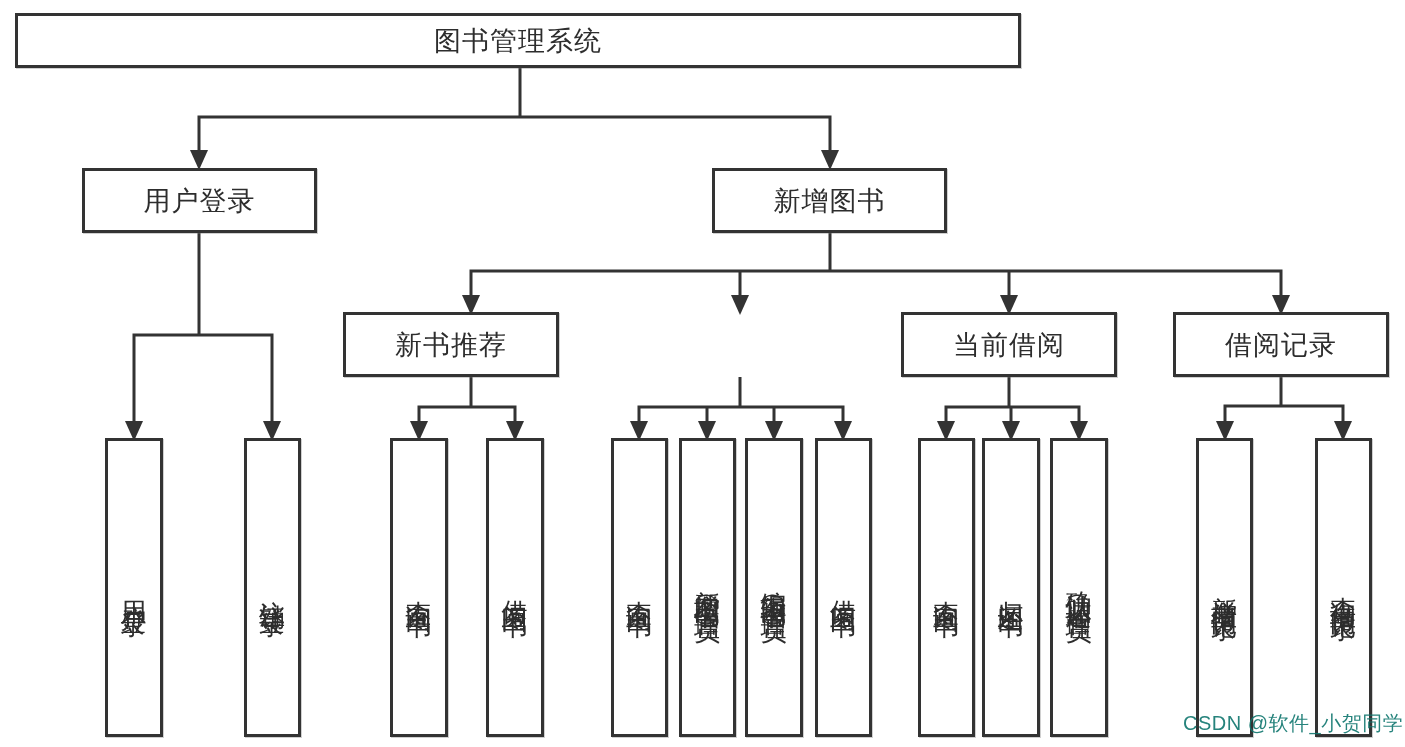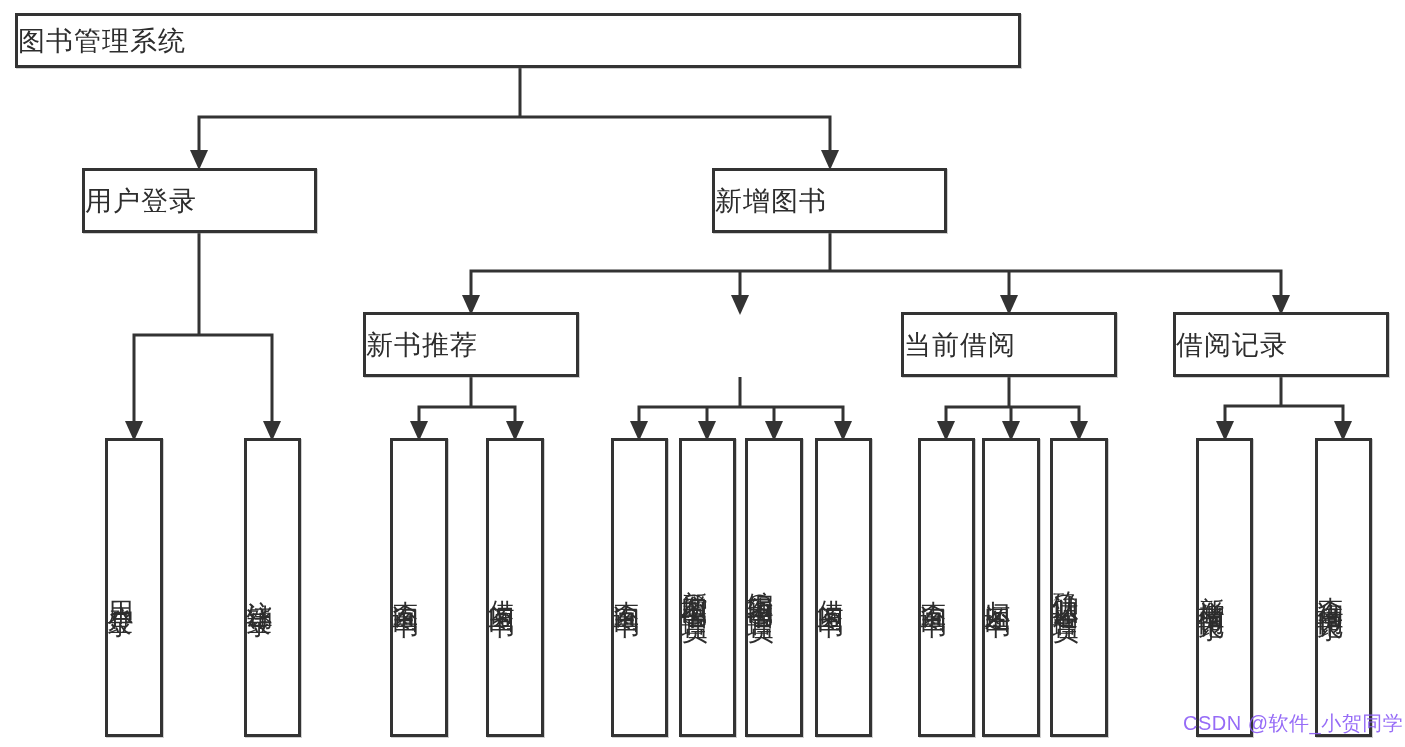--- a/index.html
+++ b/index.html
@@ -9,21 +9,21 @@
     background:#ffffff;
     font-family:"Liberation Sans","DejaVu Sans",sans-serif;
     overflow:hidden;
   }
   .wires{position:absolute;left:0;top:0;width:1405px;height:747px;z-index:1;}
   .box{
     position:absolute;
     box-sizing:border-box;
     background:#ffffff;
     border:3px solid #333333;
-    display:flex;align-items:center;
+    display:flex;align-items:center;justify-content:center;
     color:#2d2d2d;
     z-index:2;
     box-shadow:1px 1px 0 rgba(120,120,120,0.35);
   }
   .box .lbl{
     font-size:27px;
     letter-spacing:1px;
     white-space:nowrap;
     color:#2d2d2d;
   }
@@ -33,21 +33,21 @@
     font-size:26px;
     letter-spacing:4px;
     line-height:1;
     white-space:nowrap;
     color:#2d2d2d;
   }
   .watermark{
     position:absolute;
     left:1183px;top:710px;
     font-size:20px;
-    color:#8b5cf6;
+    color:#0f766e;
     opacity:0.9;
     letter-spacing:0.5px;
     white-space:nowrap;
     z-index:3;
   }
 </style>
 </head>
 <body>
 
 <div class="stage">
@@ -96,21 +96,21 @@
     <span class="lbl">图书管理系统</span>
   </div>
 
   <div class="box" style="left:82px;top:168px;width:235px;height:65px">
     <span class="lbl">用户登录</span>
   </div>
   <div class="box" style="left:712px;top:168px;width:235px;height:65px">
     <span class="lbl">新增图书</span>
   </div>
 
-  <div class="box" style="left:363px;top:312px;width:216px;height:65px">
+  <div class="box" style="left:343px;top:312px;width:216px;height:65px">
     <span class="lbl">新书推荐</span>
   </div>
   <div class="box" style="left:1173px;top:312px;width:216px;height:65px">
     <span class="lbl">借阅记录</span>
   </div>
   <div class="box" style="left:901px;top:312px;width:216px;height:65px">
     <span class="lbl">当前借阅</span>
   </div>
 
   <div class="box" style="left:105px;top:438px;width:58px;height:299px">

